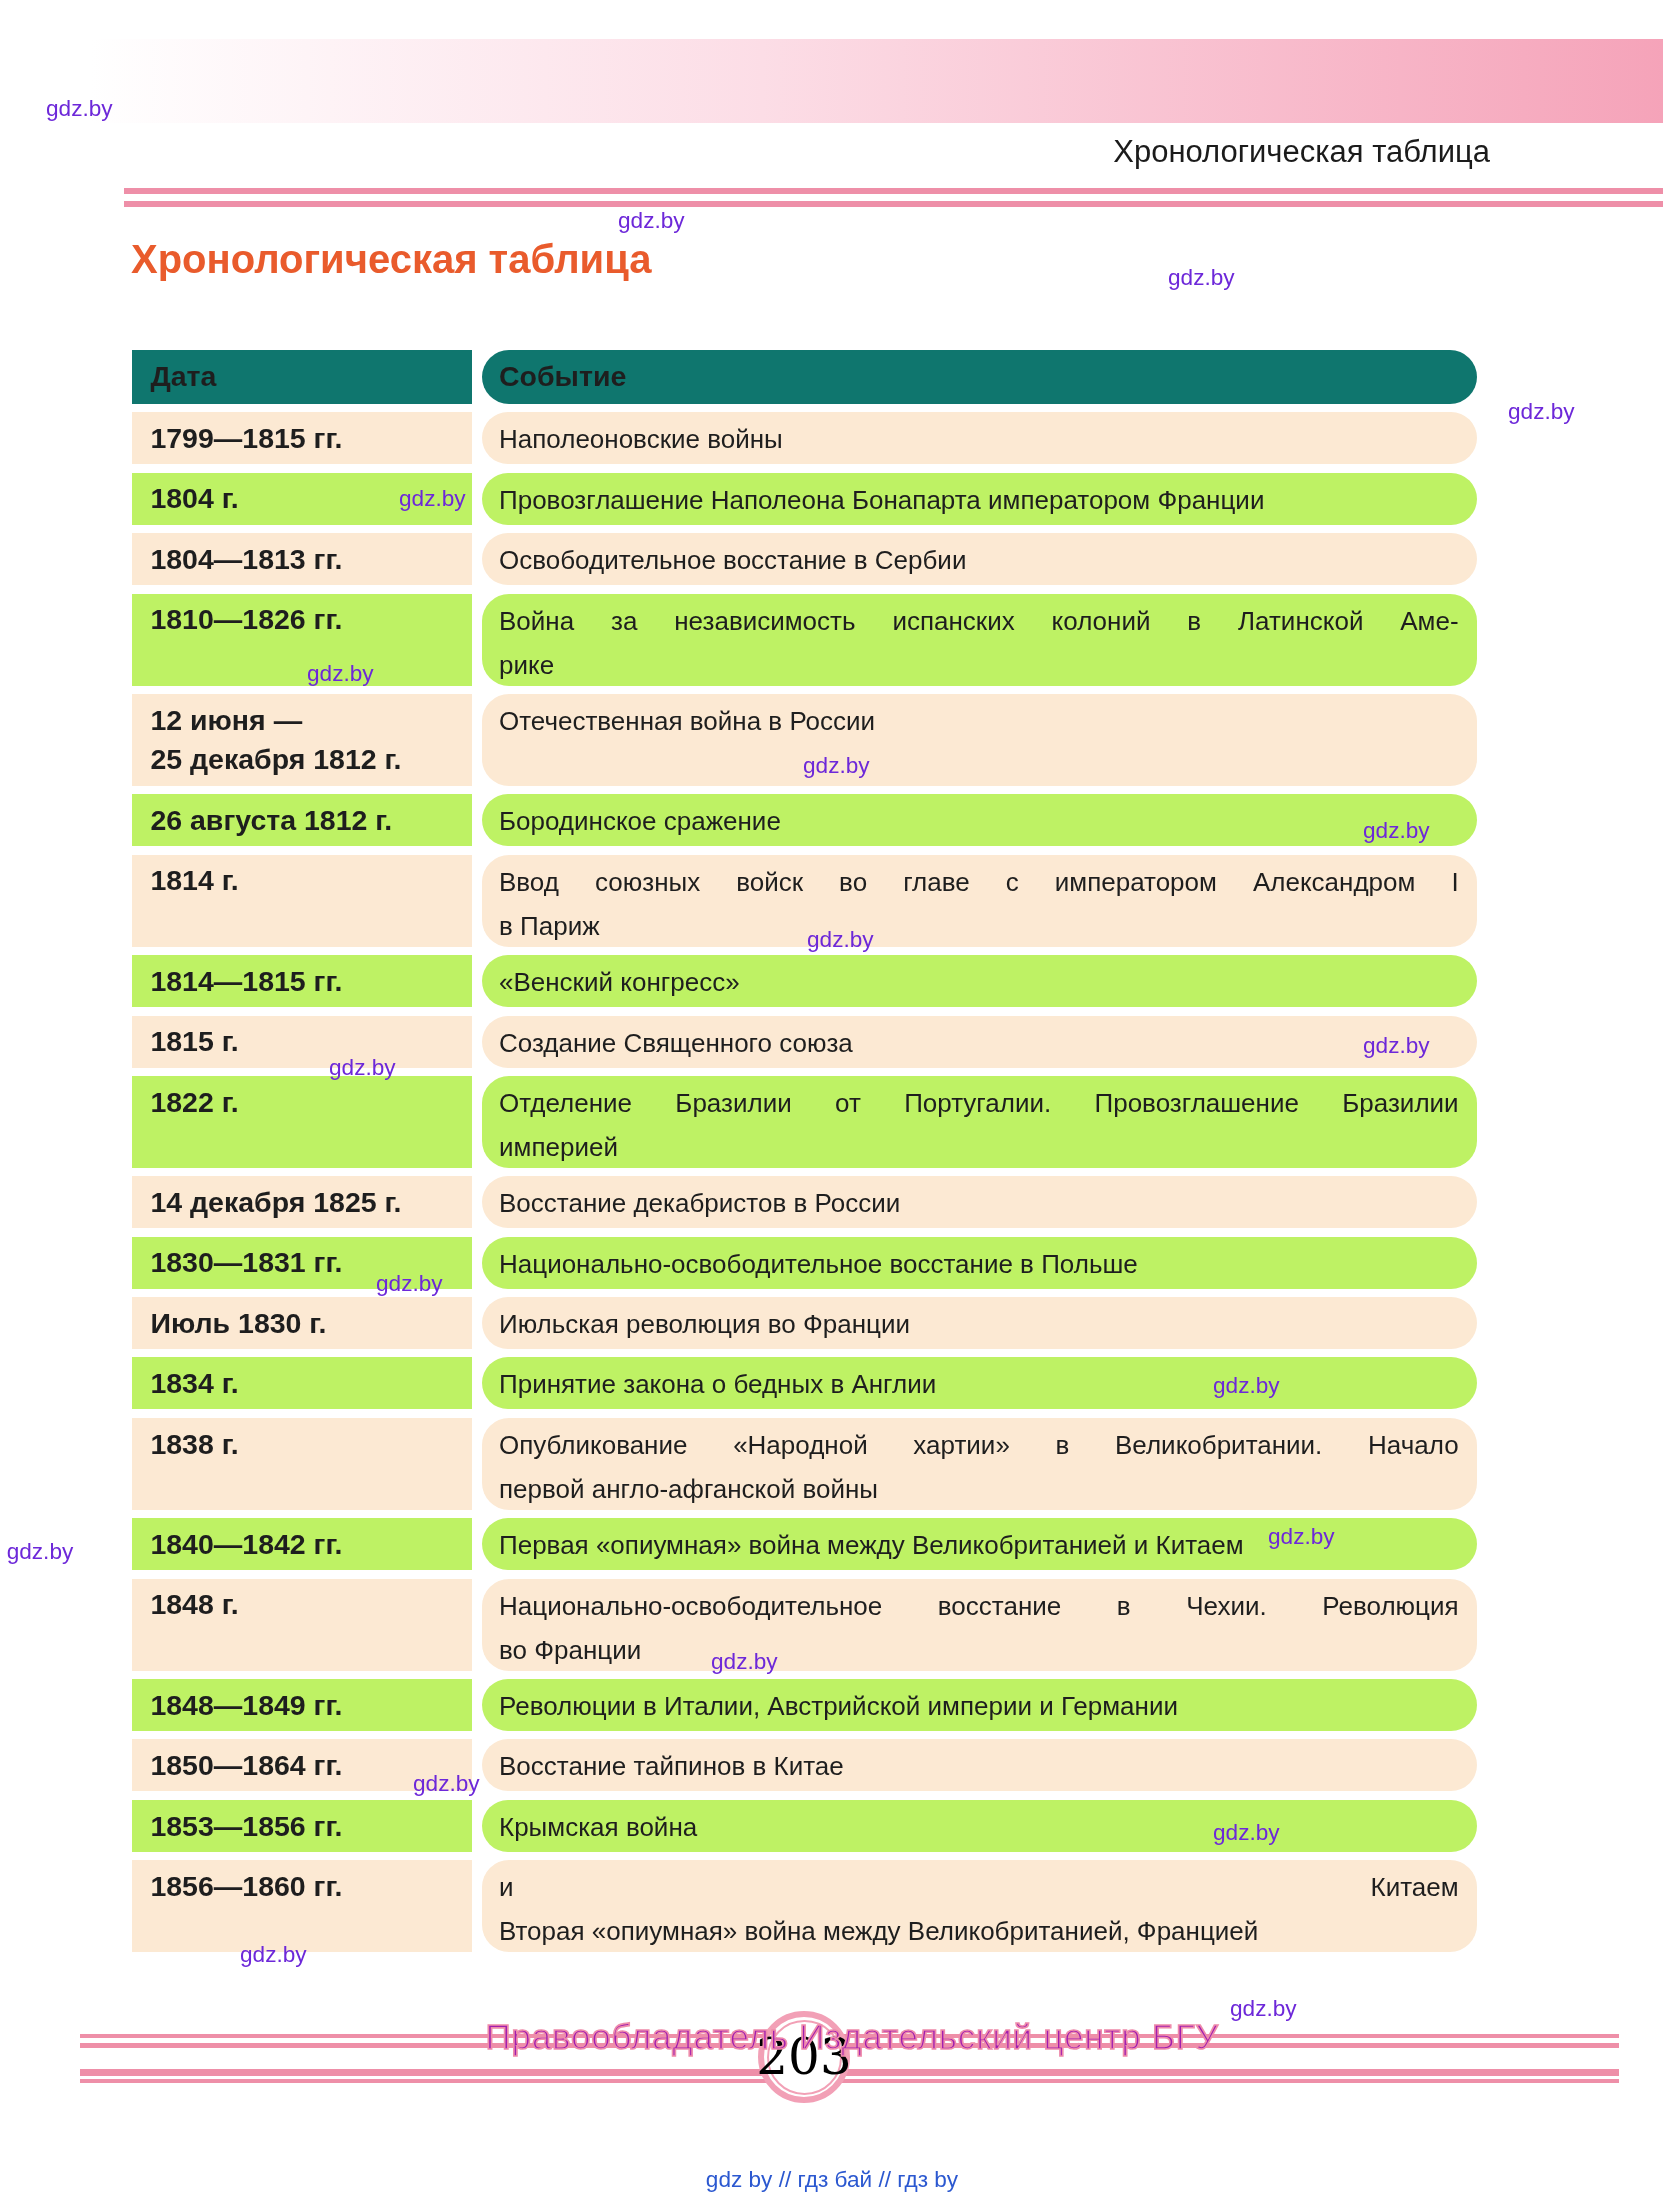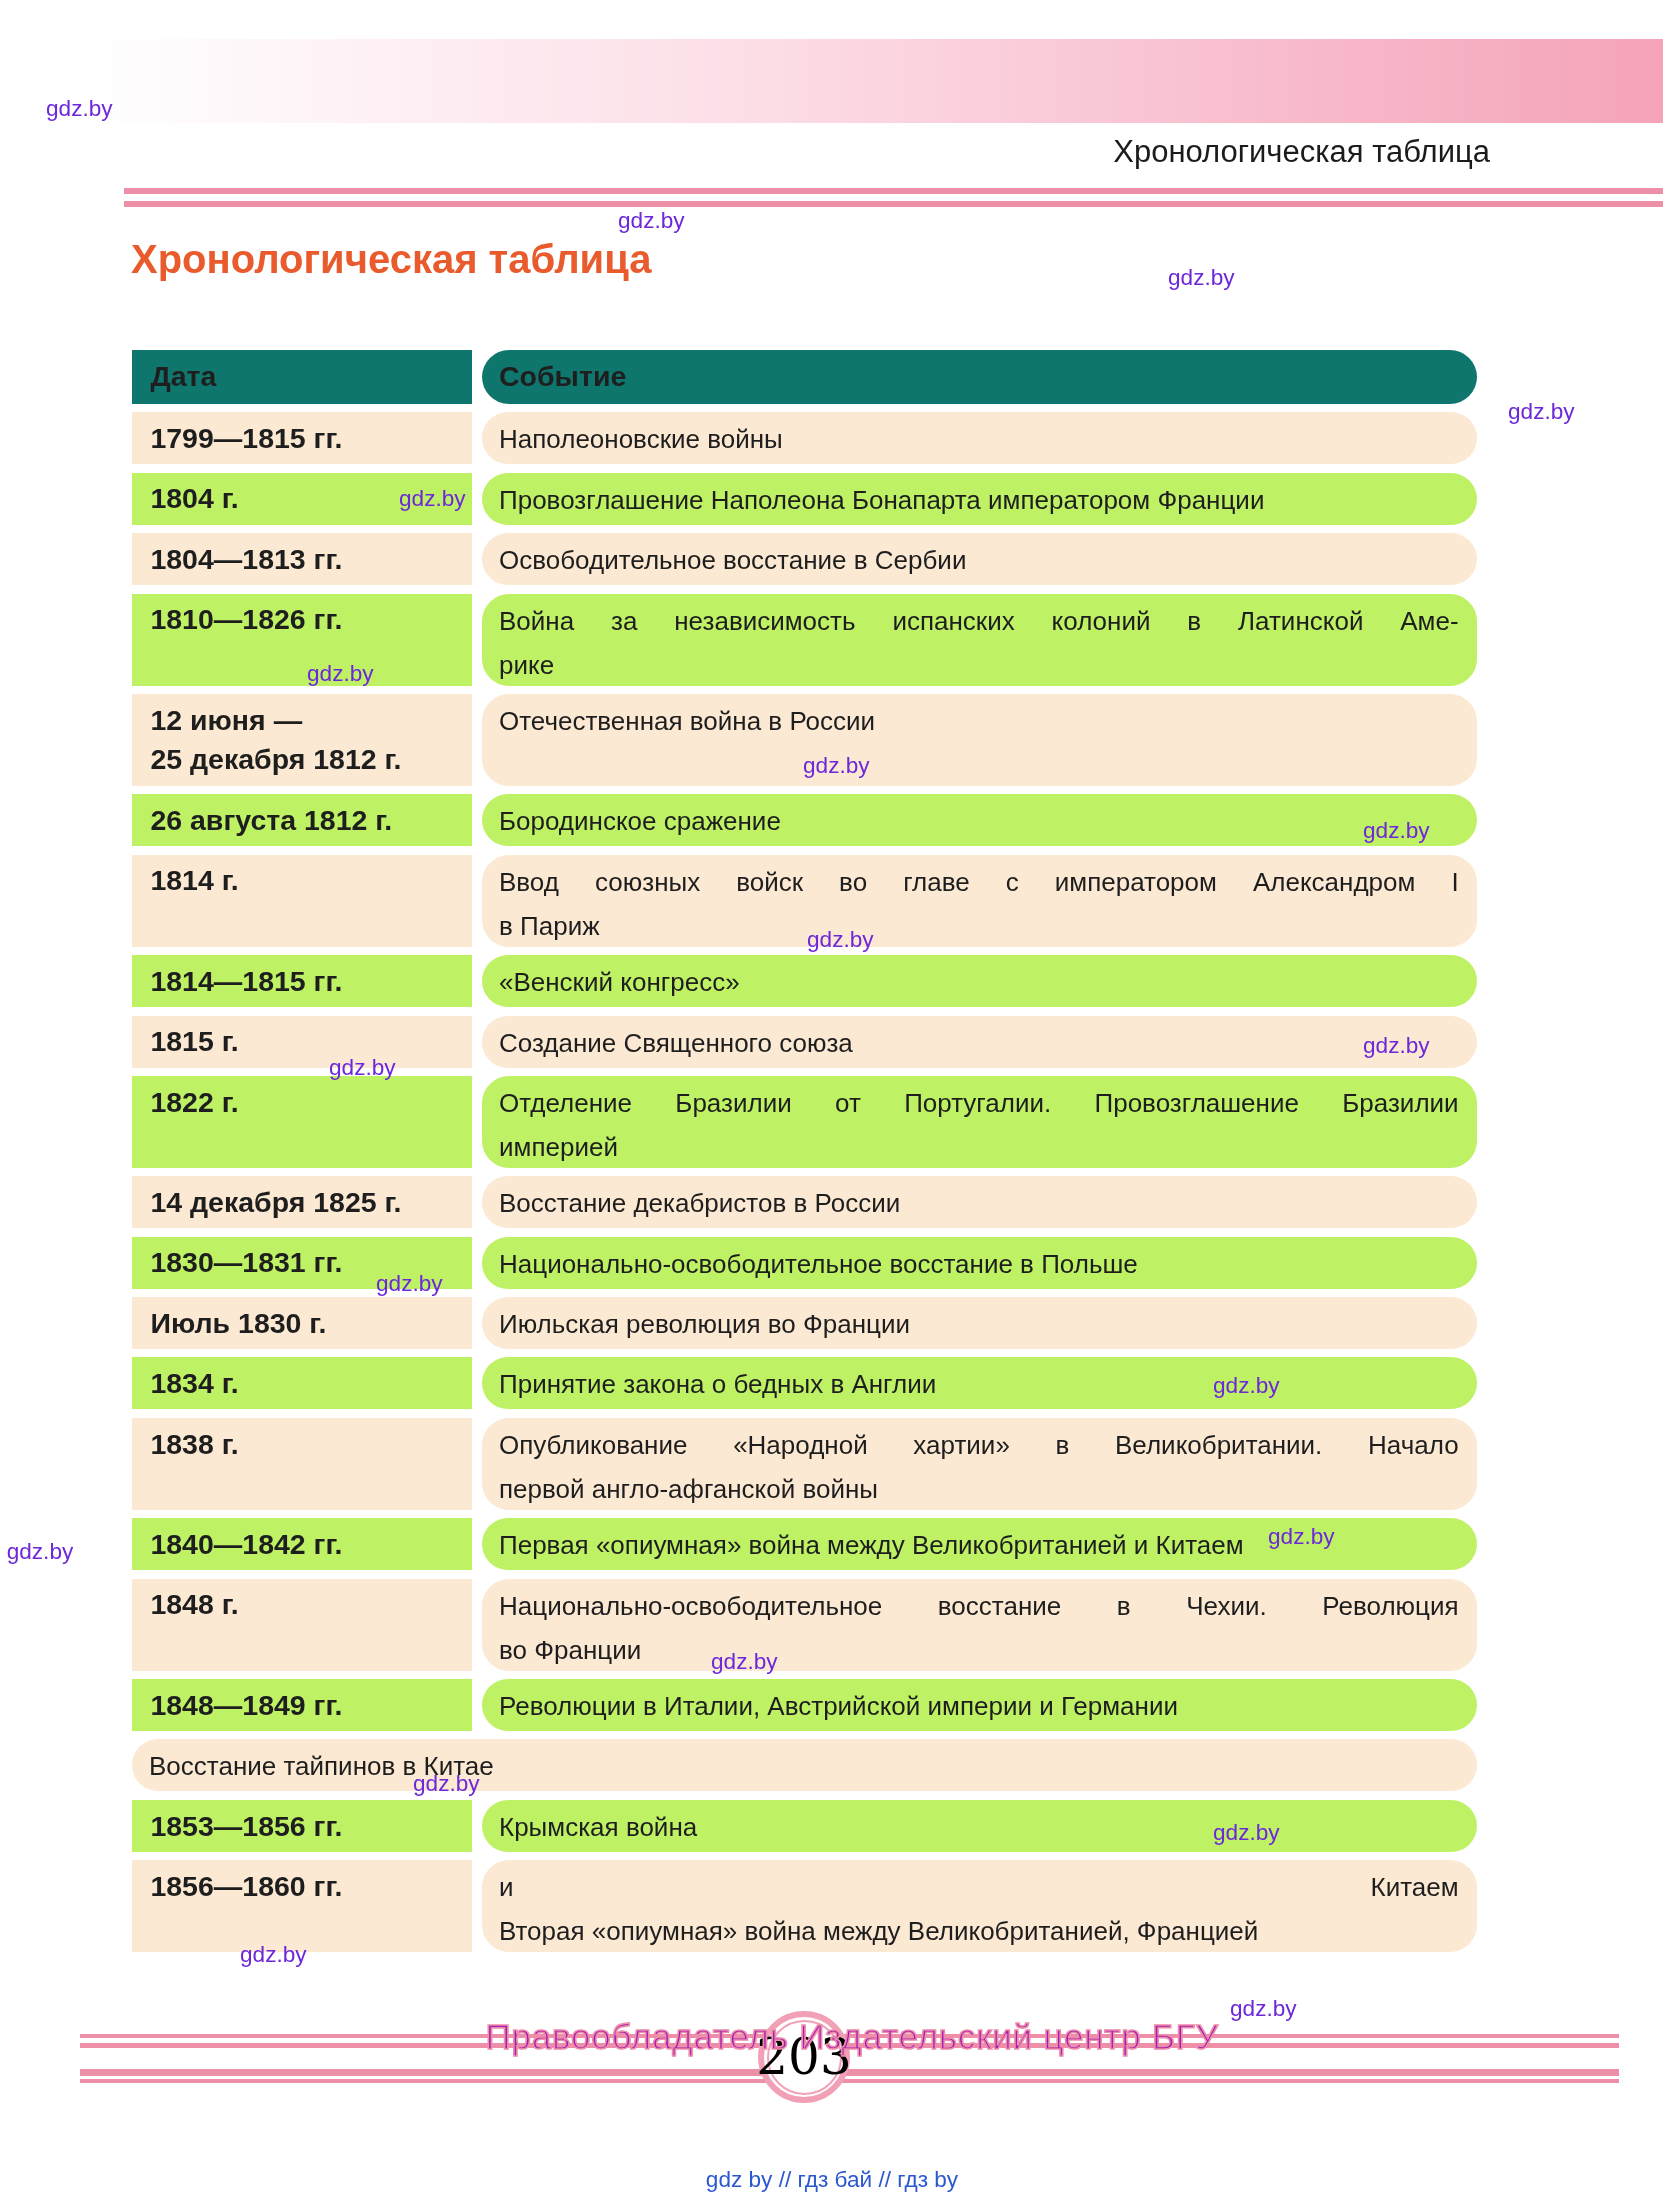--- a/index.html
+++ b/index.html
@@ -224,20 +224,23 @@
         </div>
         <div class="trow dark">
           <div class="cell date-cell">
             <div class="ln">1848—1849 гг.</div>
           </div>
           <div class="cell event-cell">
             <div class="ln">Революции в Италии, Австрийской империи и Германии</div>
           </div>
         </div>
         <div class="trow light">
+          <div class="cell date-cell">
+            <div class="ln">1850—1864 гг.</div>
+          </div>
           <div class="cell event-cell">
             <div class="ln">Восстание тайпинов в Китае</div>
           </div>
         </div>
         <div class="trow dark">
           <div class="cell date-cell">
             <div class="ln">1853—1856 гг.</div>
           </div>
           <div class="cell event-cell">
             <div class="ln">Крымская война</div>

